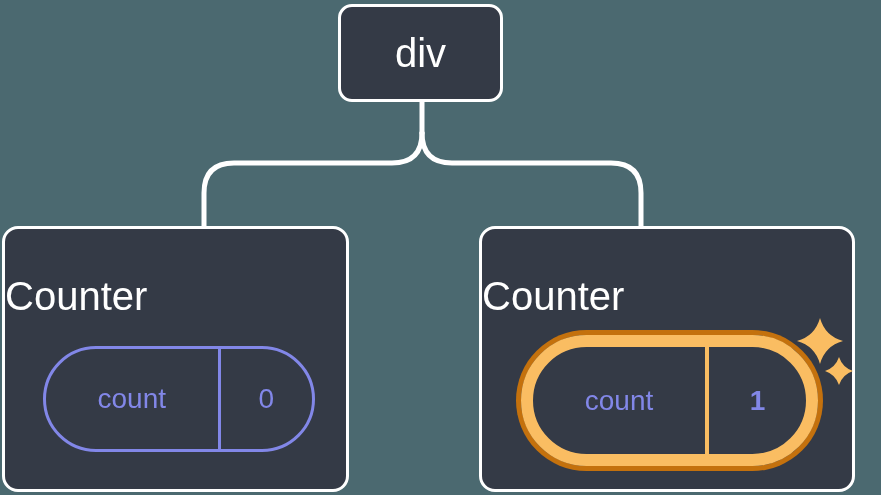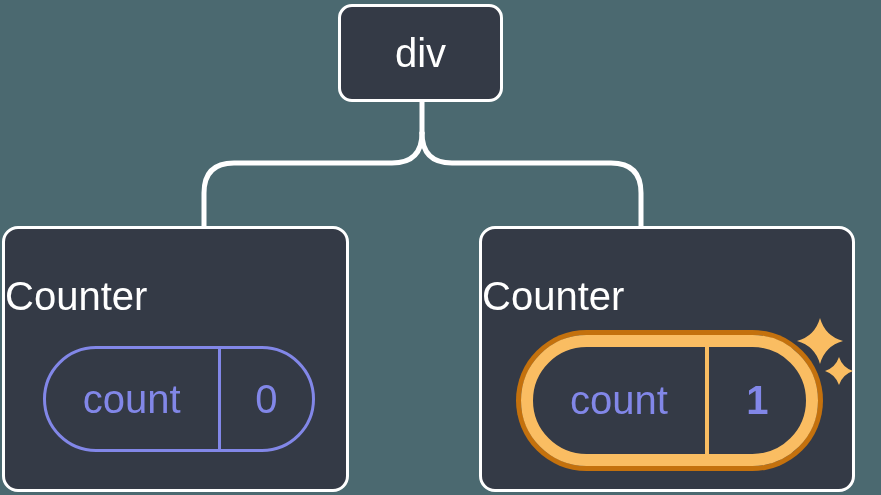--- a/index.html
+++ b/index.html
@@ -71,21 +71,21 @@
     align-items: stretch;
     border-radius: 999px;
     overflow: hidden;
   }
   .state-pill .state-key,
   .state-pill .state-value {
     display: flex;
     align-items: center;
     justify-content: center;
     color: var(--state-purple);
-    font-size: 40px;
+    font-size: 28px;
   }
 
   
   .pill-plain {
     left: 38px; top: 117px;
     width: 272px; height: 106px;
     border: 3px solid var(--state-purple);
   }
   .pill-plain .state-key   { width: 64.5%; }
   .pill-plain .state-value { width: 35.5%; border-left: 3px solid var(--state-purple); }

